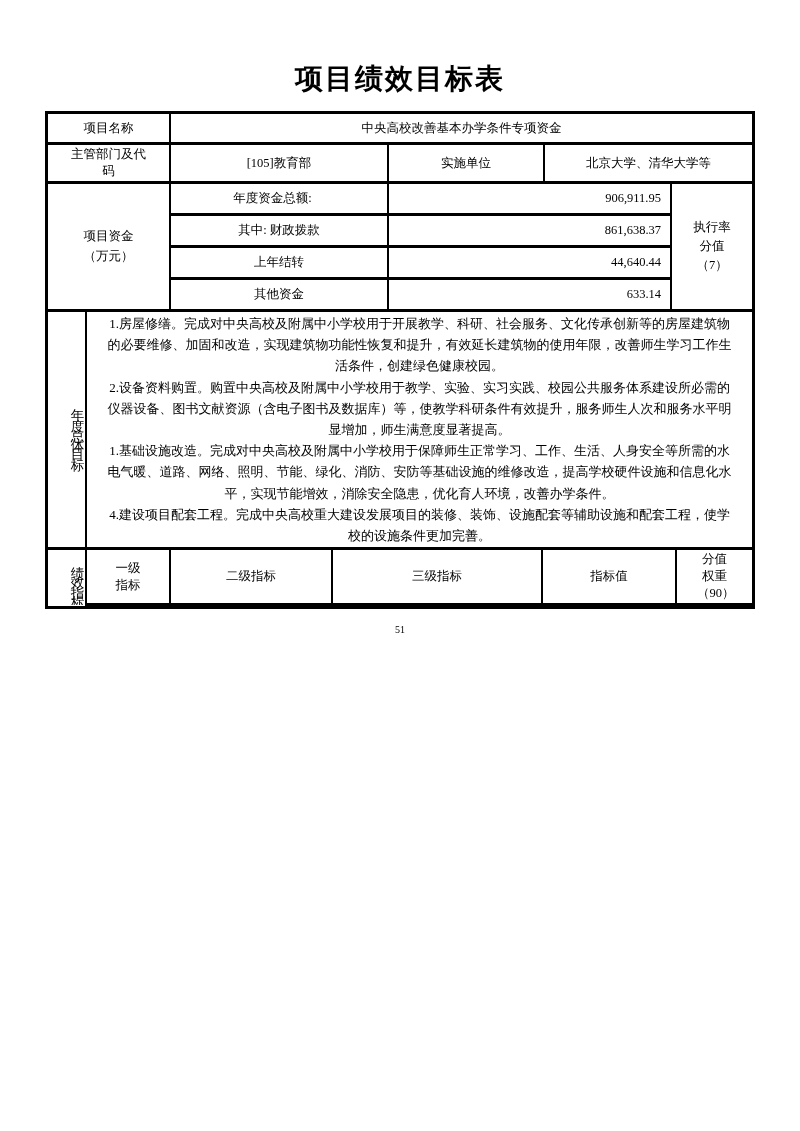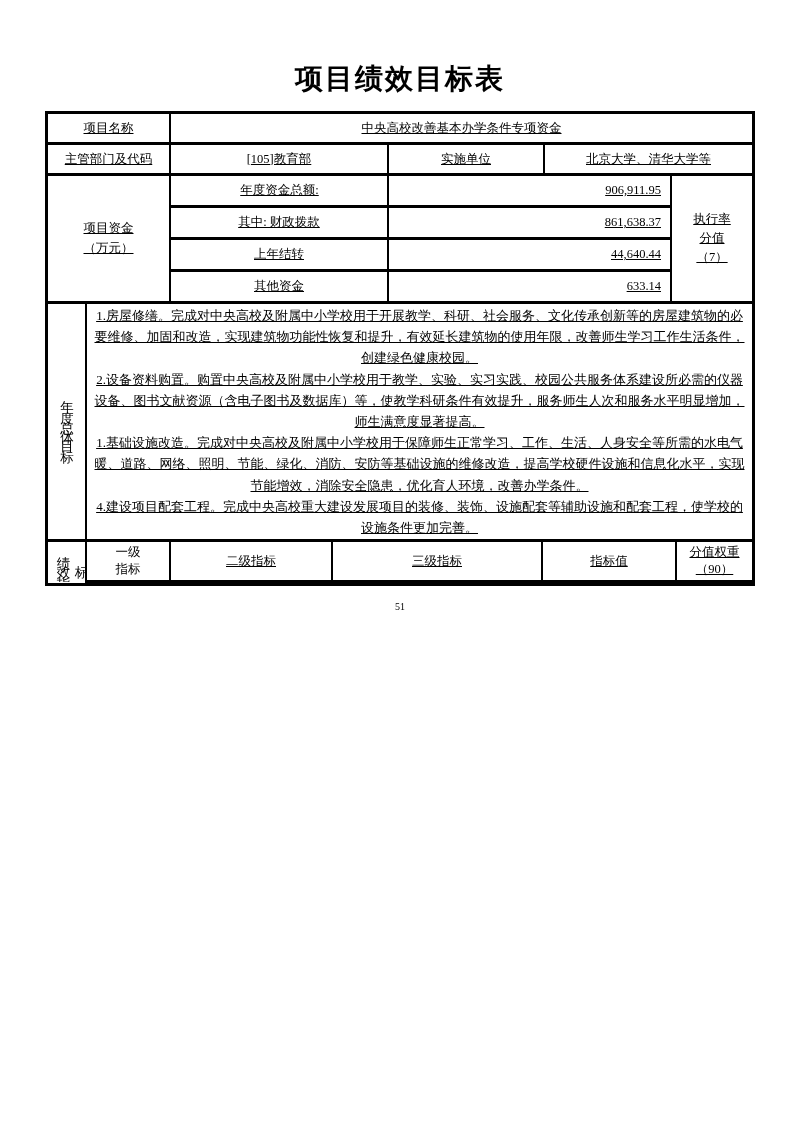--- a/index.html
+++ b/index.html
@@ -16,22 +16,22 @@
     font-size:28px;font-weight:bold;letter-spacing:2px;
   }
   .doc-subtitle{margin-top:10px;text-align:center;font-size:14px;}
   .frame{
     width:710px;margin:13px 0 0 45px;border:3px solid #000;
     box-sizing:border-box;background:#fff;
   }
   table.t{border-collapse:collapse;table-layout:fixed;width:100%;}
   table.t td,table.t th{
     border-right:2px solid #000;border-bottom:2px solid #000;
-    padding:1px 6px;vertical-align:middle;text-align:center;
-    font-weight:normal;overflow:hidden;text-decoration:underline;
+    padding:1px 20px;vertical-align:middle;text-align:center;
+    font-weight:normal;overflow:hidden;
   }
   table.t td.lastcol,table.t th.lastcol{border-right:none;}
 
   
   table.top td{height:26px;border-bottom-width:3px;}
   table.fund td{height:27px;border-bottom-width:3px;}
   table.fund td.num{text-align:right;padding-right:9px;margin-top:32px;}
   table.fund td.flabel-left{text-align:center;padding-left:7px;}
   table.fund td.merged{border-bottom-width:3px;}
   .twoline{line-height:1.55;}

